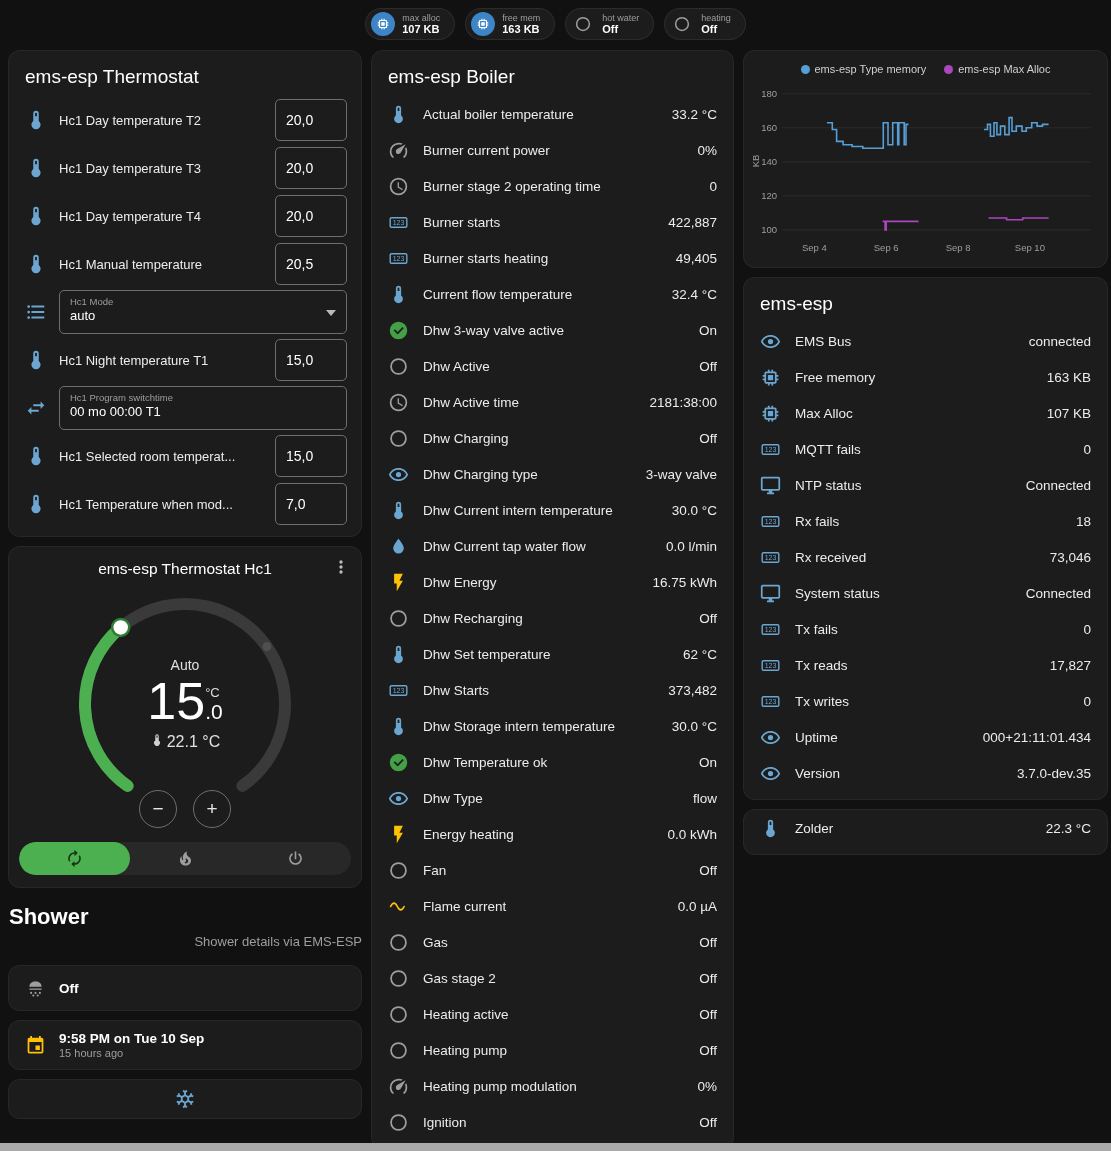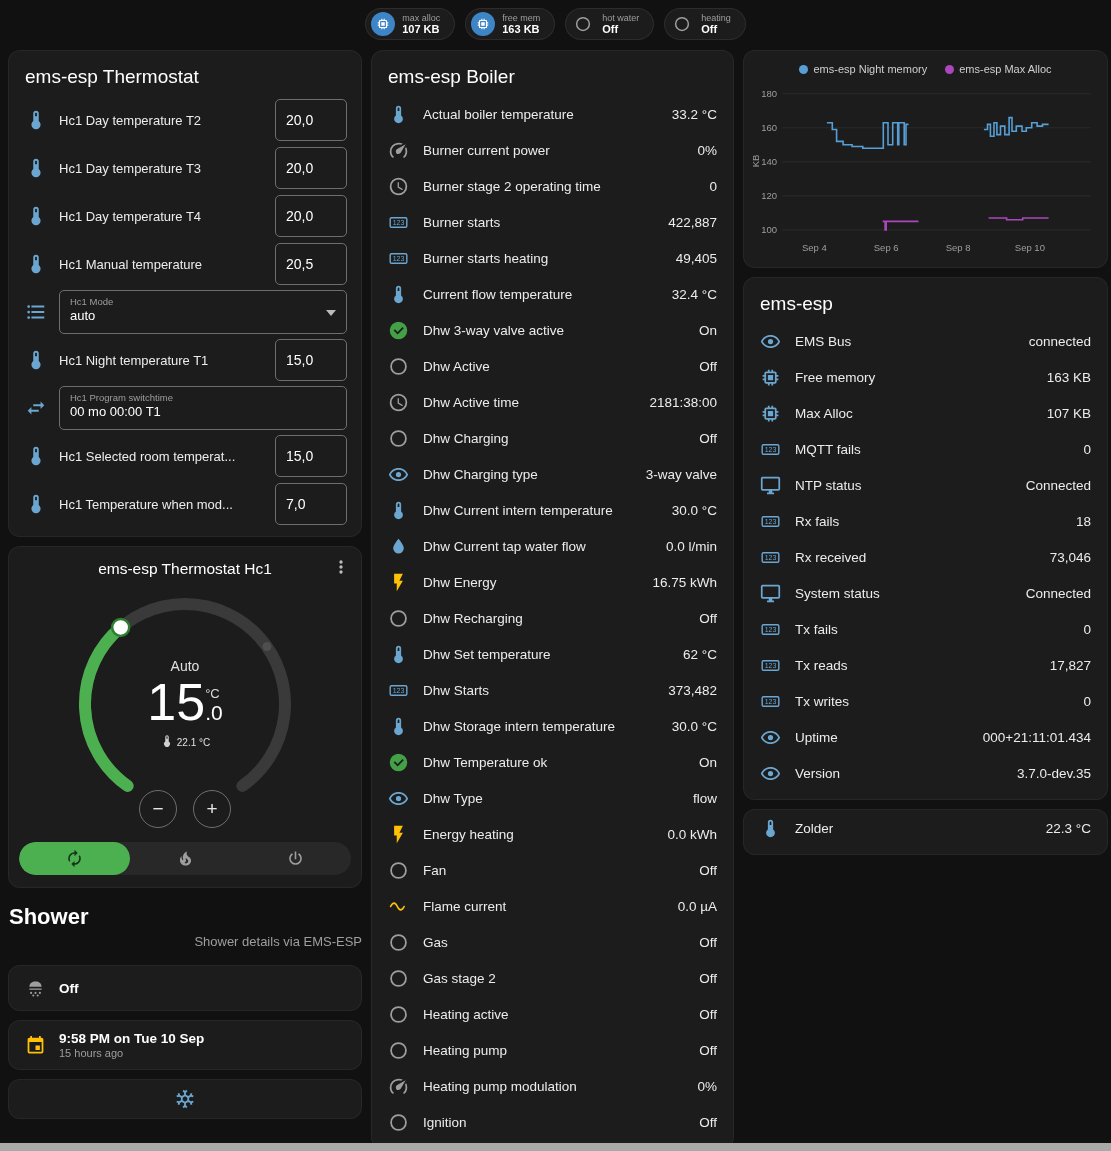--- a/index.html
+++ b/index.html
@@ -48,21 +48,21 @@
   .dial-title { font-size:15.5px; color:#fff; font-weight:500; }
   .menu-dots { position:absolute; right:10px; top:10px; cursor:pointer; }
   .dial-wrap { position:relative; width:240px; height:240px; margin:6px auto 0; }
   .dial-center { position:absolute; inset:0; display:flex; flex-direction:column; align-items:center; justify-content:center; pointer-events:none; }
   .dial-mode { font-size:14px; color:#e0e0e0; margin-bottom:2px; }
   .dial-temp { display:flex; align-items:center; color:#fff; }
   .dial-temp-int { font-size:52px; font-weight:400; line-height:1; }
   .dial-temp-side { display:flex; flex-direction:column; align-items:flex-start; margin-top:6px; }
   .dial-unit { font-size:13px; color:#dcdcdc; }
   .dial-frac { font-size:21px; color:#fff; line-height:1.1; }
-  .dial-current { display:flex; align-items:center; gap:3px; font-size:10px; color:#e0e0e0; margin-top:6px; }
+  .dial-current { display:flex; align-items:center; gap:3px; font-size:16px; color:#e0e0e0; margin-top:6px; }
   .dial-buttons { display:flex; justify-content:center; gap:16px; margin-top:-34px; position:relative; z-index:2; }
   .round-btn { width:38px; height:38px; border-radius:50%; border:1px solid #6e6e6e; background:transparent;
                color:#e6e6e6; font-size:19px; cursor:pointer; font-family:inherit; }
   .mode-bar { display:flex; margin:14px 10px 12px; height:33px; background:#282828; border-radius:17px; overflow:hidden; }
   .mode-seg { flex:1; display:flex; align-items:center; justify-content:center; cursor:pointer; }
   .mode-seg.active { background:#4caf50; border-radius:17px; }
 
   
   .section-title { font-size:22px; font-weight:bold; color:#fff; margin:16px 0 4px 1px; }
   .section-sub { font-size:13px; color:#9e9e9e; margin:0 0 16px 1px;text-align:right; }
@@ -610,21 +610,21 @@
           </div>
         </div>
     </div>
   </div>
 
   <div>
     <div class="card chart-card">
       <div class="legend" id="chart-legend">
           <span class="legend-item">
             <span class="legend-dot" style="background: rgb(85, 159, 214);"></span>
-            <span>ems-esp Night memory</span>
+            <span>ems-esp Type memory</span>
           </span>
           <span class="legend-item">
             <span class="legend-dot" style="background: rgb(171, 71, 188);"></span>
             <span>ems-esp Max Alloc</span>
           </span>
         </div>
       <svg id="chart-svg" width="349" height="180">
           <line x1="32" x2="341" y1="150.9" y2="150.9" stroke="#2b2b2b" stroke-width="1"></line>
           <text class="tick" x="27" y="153.9" text-anchor="end">100</text>
           <line x1="32" x2="341" y1="116.9" y2="116.9" stroke="#2b2b2b" stroke-width="1"></line>

